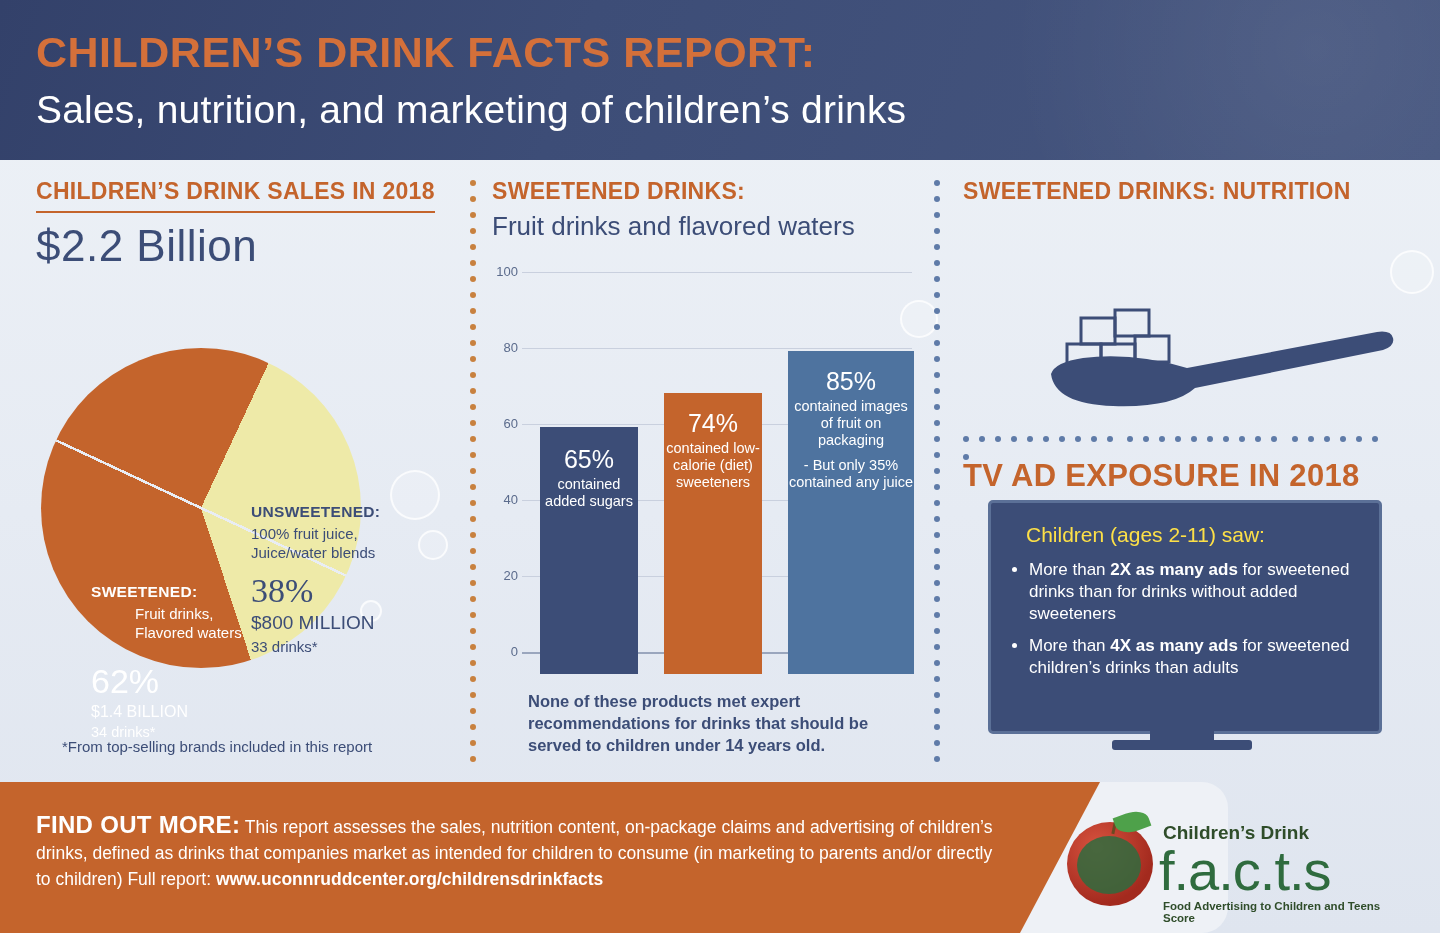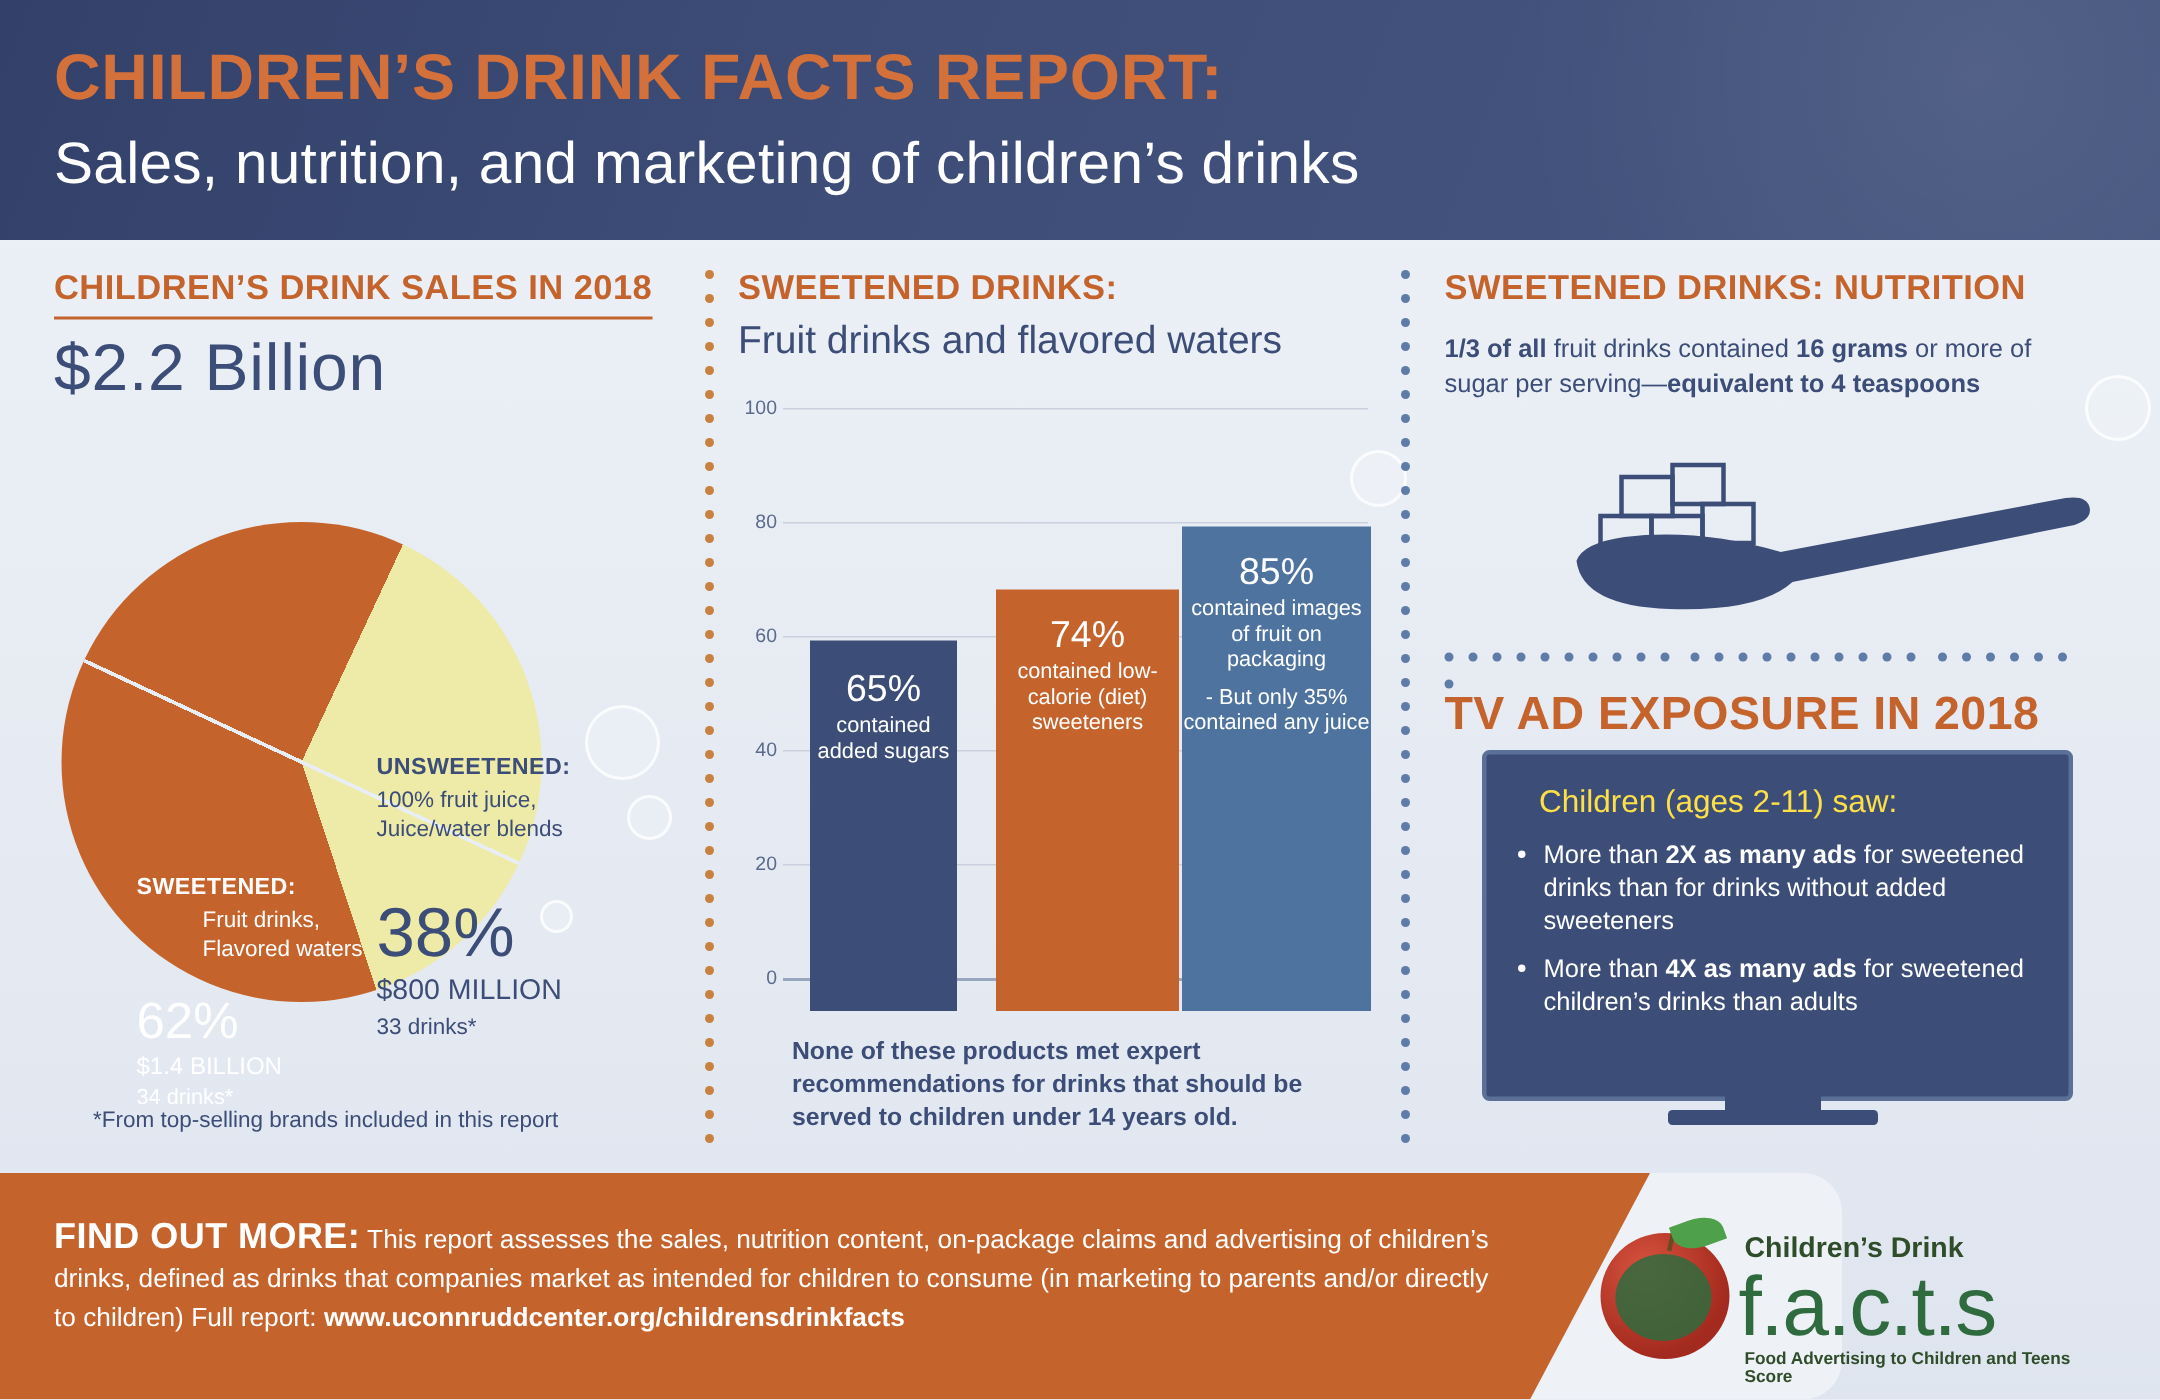--- a/index.html
+++ b/index.html
@@ -57,21 +57,21 @@
   .lbl-sweet{position:absolute;left:55px;top:245px;width:180px;color:#ffffff;}
   .lbl-sweet .t1{font-weight:bold;font-size:15.5px;letter-spacing:.3px;}
   .lbl-sweet .t2{font-size:15px;line-height:19px;margin-top:3px;}
   .lbl-sweet .pct{font-size:34px;margin-top:20px;}
   .lbl-sweet .t3{font-size:16px;margin-top:2px;}
   .lbl-sweet .t4{font-size:14.5px;margin-top:3px;}
 
   .lbl-unsweet{position:absolute;left:215px;top:165px;width:210px;}
   .lbl-unsweet .t1{font-weight:bold;font-size:15.5px;color:#3c4d77;letter-spacing:.3px;}
   .lbl-unsweet .t2{font-size:15px;line-height:19px;color:#3c4d77;margin-top:3px;}
-  .lbl-unsweet .pct{font-size:46px;color:#3c4d77;margin-top:32px;}
+  .lbl-unsweet .pct{font-size:34px;color:#3c4d77;margin-top:10px;font-family:Liberation Serif, serif;}
   .lbl-unsweet .t3{font-size:19px;color:#3c4d77;margin-top:2px;}
   .lbl-unsweet .t4{font-size:15px;color:#3c4d77;margin-top:4px;}
 
   .footnote{position:absolute;left:26px;top:560px;color:#3c4d77;font-size:15px;}
 
   
   .col-mid{position:absolute;left:492px;top:178px;width:430px;}
   .mid-h1{color:#c4642c;font-size:23px;font-weight:bold;letter-spacing:.3px;}
   .mid-h2{color:#3c4d77;font-size:26px;margin-top:6px;}
 
@@ -281,21 +281,21 @@
     <div class="bar" style="left:48px;height:390px;">
       <div class="fill" style="height:247px;background:#3c4d77;">
         <div class="barlabel" style="top:18px;">
           <div class="pct">65%</div>
           <div class="desc">contained added sugars</div>
         </div>
       </div>
     </div>
 
     <div class="bar" style="left:172px;height:390px;">
-      <div class="fill" style="height:281px;background:#c4642c;padding-left:24px;">
+      <div class="fill" style="height:281px;background:#c4642c;">
         <div class="barlabel" style="top:16px;">
           <div class="pct">74%</div>
           <div class="desc">contained low-calorie (diet) sweeteners</div>
         </div>
       </div>
     </div>
 
     <div class="bar" style="left:296px;height:390px;padding-left:28px;">
       <div class="fill" style="height:323px;background:#4e739f;">
         <div class="barlabel" style="top:16px;">
@@ -304,23 +304,20 @@
           <div class="desc" style="margin-top:8px;">- But only 35% contained any juice</div>
         </div>
       </div>
     </div>
   </div>
 
   <div class="mid-note">None of these products met expert recommendations for drinks that should be served to children under 14 years old.</div>
 
   <div class="col-right">
     <div class="r-h1">SWEETENED DRINKS: NUTRITION</div>
-    <div class="r-text">
-      <b>1/3 of all</b><span> fruit drinks contained </span><b>16 grams</b><span> or more of sugar per serving—</span><b>equivalent to 4 teaspoons</b>
-    </div>
   </div>
 
   <div class="spoon">
     <svg width="440" height="120" viewBox="0 0 440 120">
       <g fill="none" stroke="#3c4d77" stroke-width="3">
         <rect x="118" y="18" width="34" height="26"></rect>
         <rect x="152" y="10" width="34" height="26"></rect>
         <rect x="104" y="44" width="34" height="26"></rect>
         <rect x="138" y="44" width="34" height="26"></rect>
         <rect x="172" y="36" width="34" height="26"></rect>

